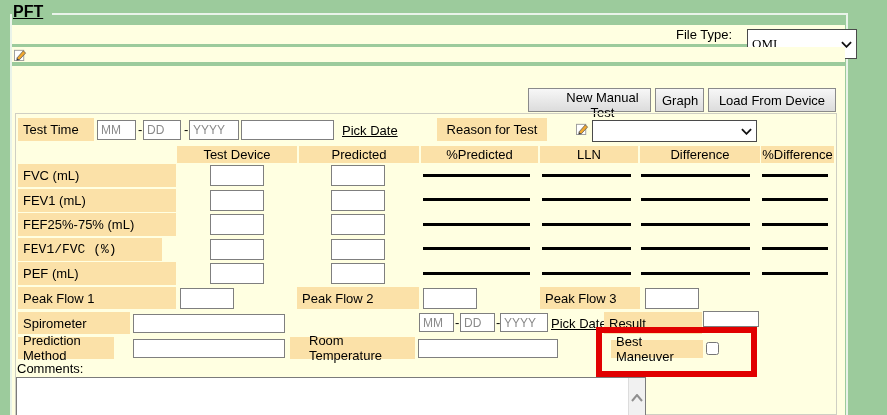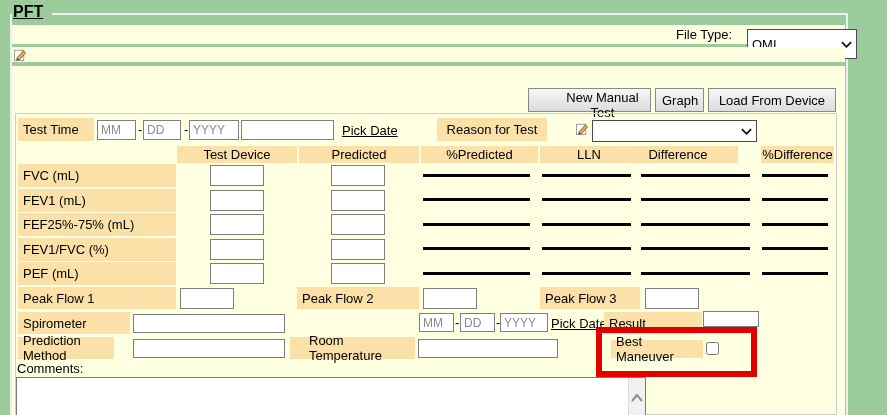--- a/index.html
+++ b/index.html
@@ -26,21 +26,21 @@
 
 <div id="screen">
 
   <div class="abs" style="left:13px;top:3px;font-size:16px;font-weight:bold;color:#000;text-decoration:underline;">PFT</div>
   <div class="abs fsline" style="left:10px;top:14px;width:2px;height:401px;"></div>
   <div class="abs fsline" style="left:52px;top:13px;width:794px;height:2px;"></div>
   <div class="abs fsline" style="left:846px;top:13px;width:2px;height:402px;"></div>
 
   <div class="abs yellowband" style="left:12px;top:25px;width:833px;height:19px;">
     <span class="abs lbl" style="left:664px;top:2px;">File Type:</span>
-    <div class="abs selbox" style="left:735px;top:4px;width:110px;height:30px;">
+    <div class="abs selbox" style="left:735px;top:4px;width:110px;height:30px;font-family:Liberation Serif, serif;">
       <span>OMI</span>
       <svg width="11" height="7" viewBox="0 0 12 7">
           <polyline points="1,1 6,6 11,1" fill="none" stroke="#111" stroke-width="2"></polyline>
         </svg>
     </div>
   </div>
 
   <div class="abs yellowband" style="left:12px;top:47px;width:833px;height:15px;">
     <svg class="abs" style="left:2px;top:1px;" width="13" height="13" viewBox="0 0 14 14">
       <rect x="0.5" y="2.5" width="10" height="11" fill="#fff" stroke="#9a9a9a"></rect>
@@ -80,21 +80,21 @@
     <span></span>
     <svg width="11" height="7" viewBox="0 0 12 7">
         <polyline points="1,1 6,6 11,1" fill="none" stroke="#111" stroke-width="2"></polyline>
       </svg>
   </div>
 
   <div class="abs band hdr" style="left:177px;top:146px;width:120px;">Test Device</div>
   <div class="abs band hdr" style="left:299px;top:146px;width:120px;">Predicted</div>
   <div class="abs band hdr" style="left:421px;top:146px;width:117px;">%Predicted</div>
   <div class="abs band hdr" style="left:540px;top:146px;width:98px;">LLN</div>
-  <div class="abs band hdr" style="left:618px;top:146px;width:120px;">Difference</div>
+  <div class="abs band hdr" style="left:640px;top:146px;width:120px;">Difference</div>
   <div class="abs band hdr" style="left:761px;top:146px;width:73px;">%Difference</div>
 
   <div class="abs band" style="left:18px;top:164px;width:158px;">FVC (mL)</div>
   <input class="abs tin" style="left: 210px; top: 165px; width: 54px; height: 21px;">
   <input class="abs tin" style="left: 331px; top: 165px; width: 54px; height: 21px;">
   <div class="abs dash" style="left:423px;top:174px;width:107px;"></div>
   <div class="abs dash" style="left:542px;top:174px;width:89px;"></div>
   <div class="abs dash" style="left:641px;top:174px;width:109px;"></div>
   <div class="abs dash" style="left:762px;top:174px;width:66px;"></div>
 
@@ -107,21 +107,21 @@
   <div class="abs dash" style="left:762px;top:198px;width:66px;"></div>
 
   <div class="abs band" style="left:18px;top:213px;width:158px;">FEF25%-75% (mL)</div>
   <input class="abs tin" style="left: 210px; top: 214px; width: 54px; height: 21px;">
   <input class="abs tin" style="left: 331px; top: 214px; width: 54px; height: 21px;">
   <div class="abs dash" style="left:423px;top:223px;width:107px;"></div>
   <div class="abs dash" style="left:542px;top:223px;width:89px;"></div>
   <div class="abs dash" style="left:641px;top:223px;width:109px;"></div>
   <div class="abs dash" style="left:762px;top:223px;width:66px;"></div>
 
-  <div class="abs band" style="left:18px;top:238px;width:158px;">FEV1/FVC (%)</div>
+  <div class="abs band" style="left:18px;top:238px;width:144px;font-family:Liberation Mono, monospace;">FEV1/FVC (%)</div>
   <input class="abs tin" style="left: 210px; top: 239px; width: 54px; height: 21px;">
   <input class="abs tin" style="left: 331px; top: 239px; width: 54px; height: 21px;">
   <div class="abs dash" style="left:423px;top:247px;width:107px;"></div>
   <div class="abs dash" style="left:542px;top:247px;width:89px;"></div>
   <div class="abs dash" style="left:641px;top:247px;width:109px;"></div>
   <div class="abs dash" style="left:762px;top:247px;width:66px;"></div>
 
   <div class="abs band" style="left:18px;top:262px;width:158px;">PEF (mL)</div>
   <input class="abs tin" style="left: 210px; top: 263px; width: 54px; height: 21px;">
   <input class="abs tin" style="left: 331px; top: 263px; width: 54px; height: 21px;">

